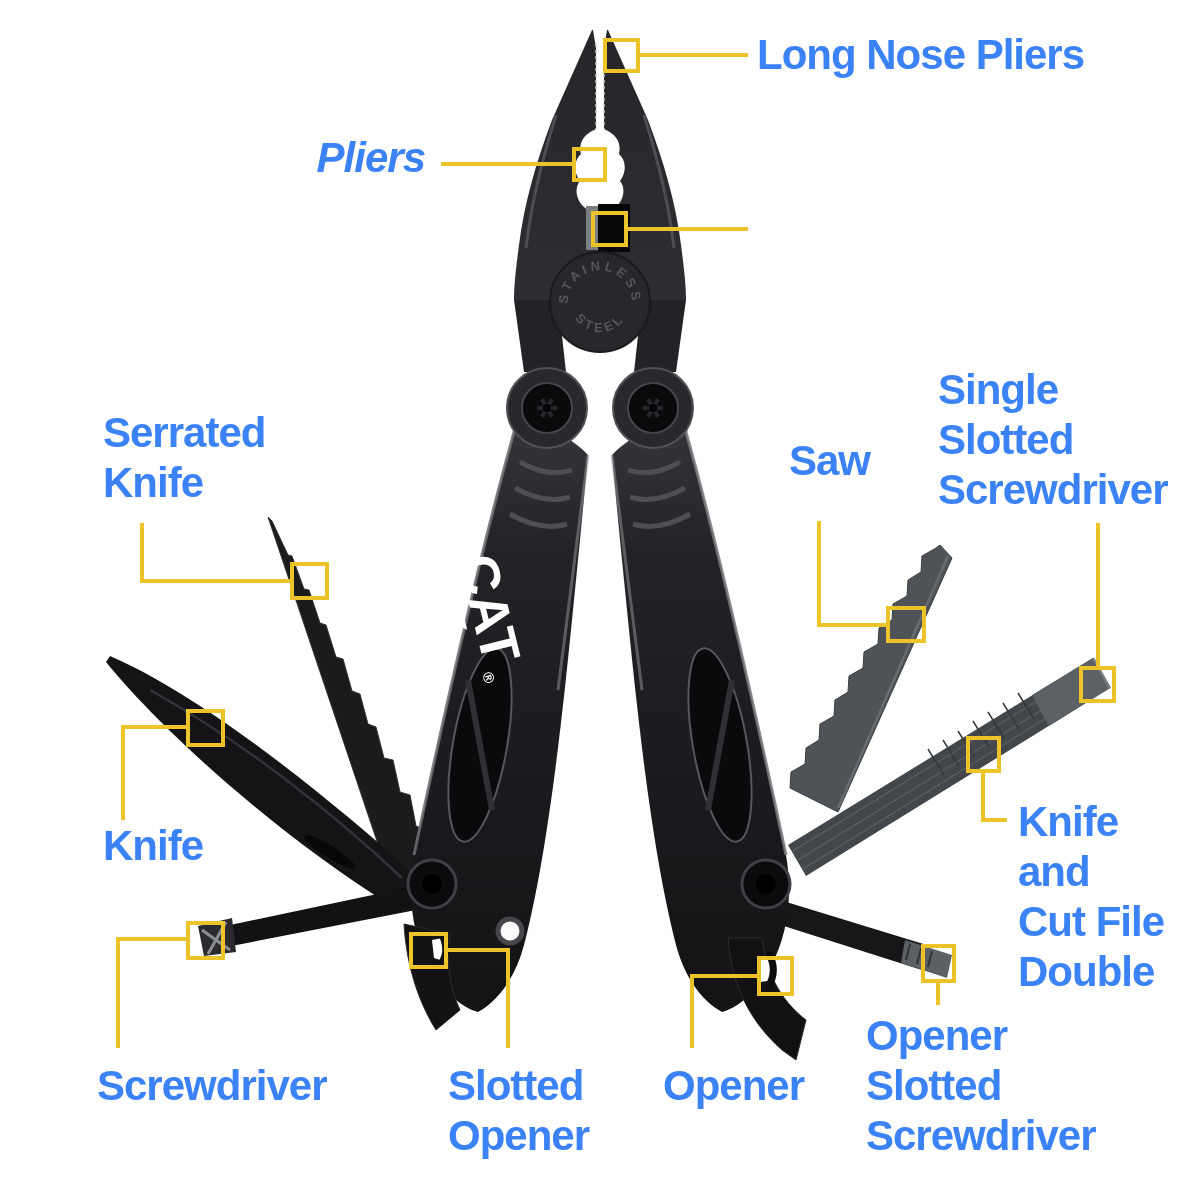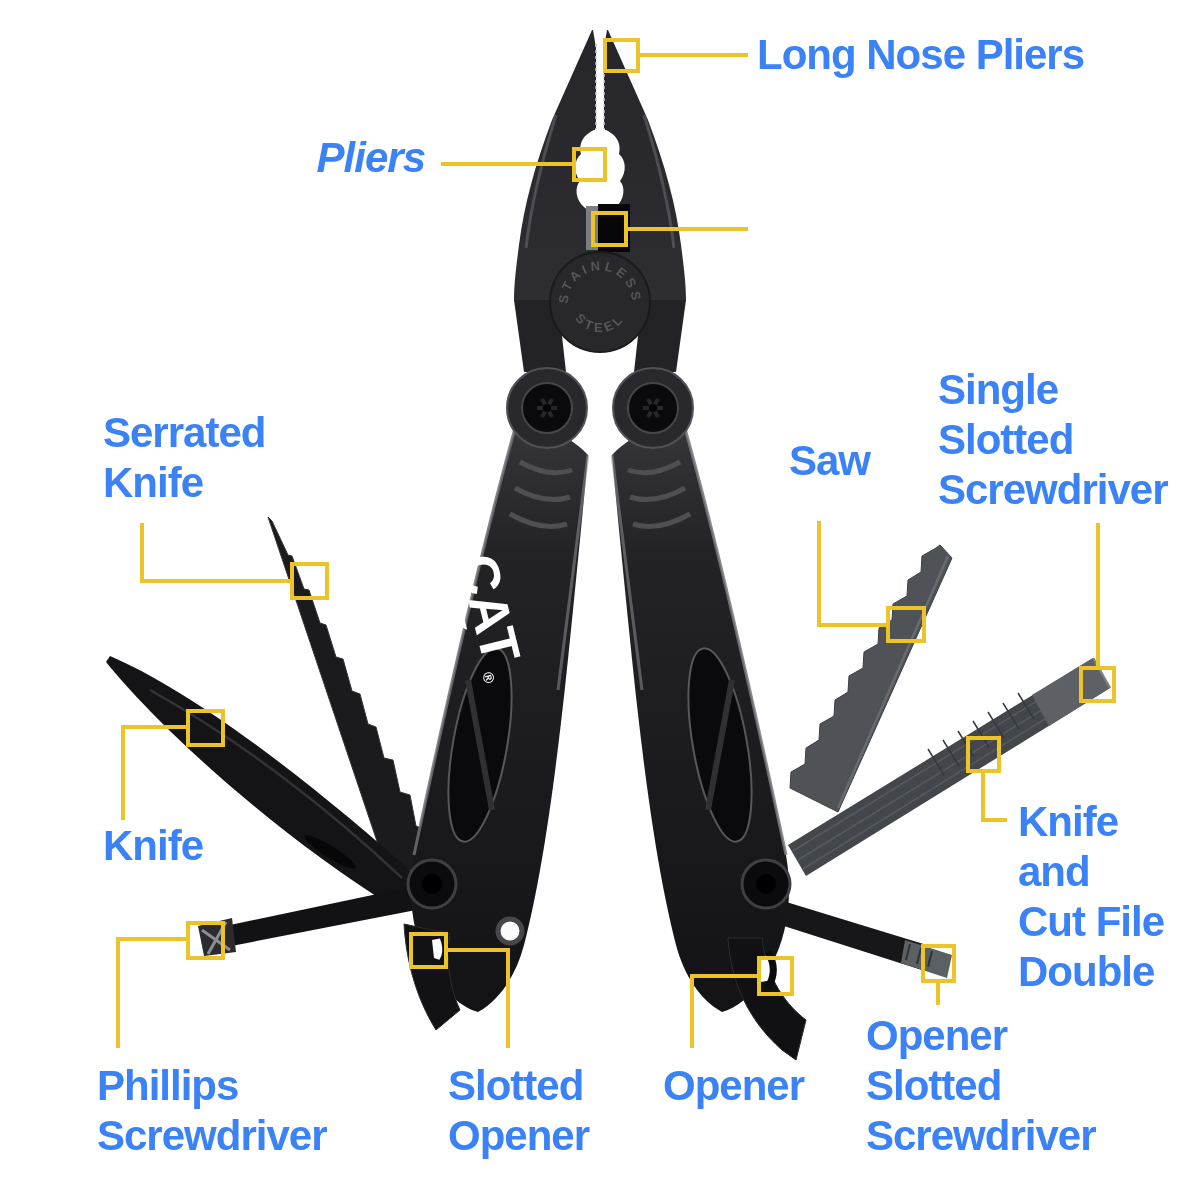--- a/index.html
+++ b/index.html
@@ -260,21 +260,20 @@
   </div>
 
   <div class="label" style="left:1018px;top:797px">
     <div>Knife</div>
     <div>and</div>
     <div>Cut File</div>
     <div>Double</div>
   </div>
 
   <div class="label" style="left:97px;top:1061px">
-    <div>Phillips</div>
     <div>Screwdriver</div>
   </div>
 
   <div class="label" style="left:448px;top:1061px">
     <div>Slotted</div>
     <div>Opener</div>
   </div>
 
   <div class="label" style="left:663px;top:1061px">
     <div>Opener</div>

